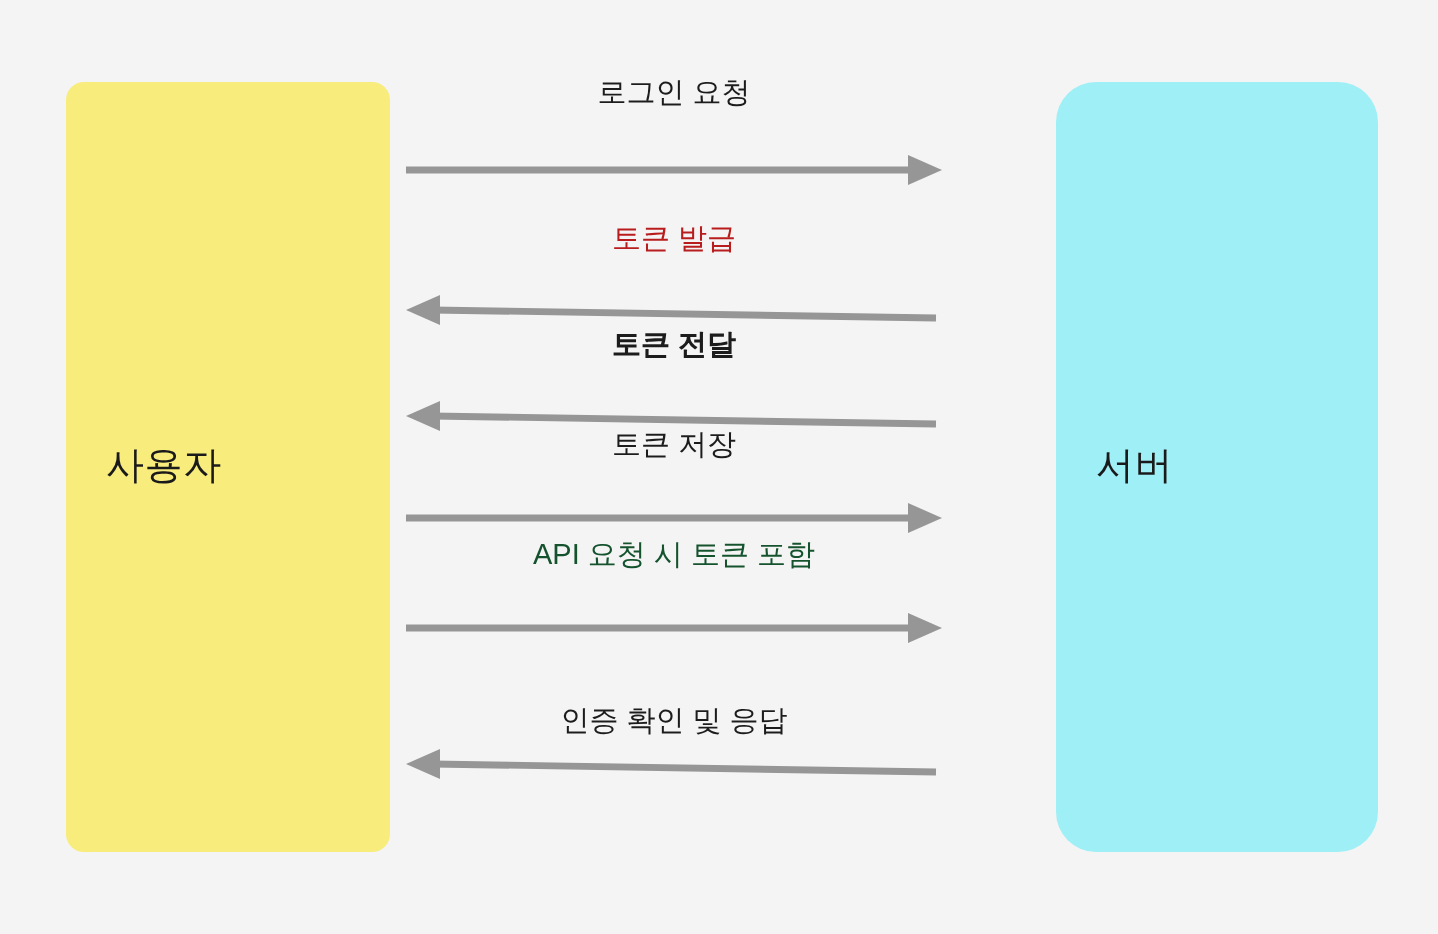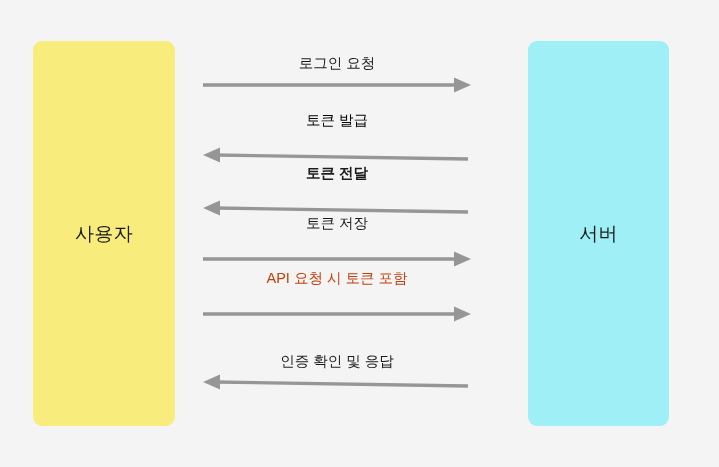--- a/index.html
+++ b/index.html
@@ -18,21 +18,21 @@
     position: relative;
     width: 719px;
     height: 467px;
     background: #f4f4f4;
   }
   .lifeline-box {
     position: absolute;
     border-radius: 9px;
     display: flex;
     align-items: center;
-    justify-content: center;
+    padding-left: 20px;
   }
   .lifeline-label {
     font-size: 19px;
     color: #1a1a1a;
     letter-spacing: 0.3px;
     line-height: 1;
     white-space: nowrap;
   }
   #actor-user-box {
     left: 33px;
@@ -40,20 +40,21 @@
     width: 142px;
     height: 385px;
     background: #f8ec7d;
   }
   #actor-server-box {
     left: 528px;
     top: 41px;
     width: 141px;
     height: 385px;
     background: #9eeff6;
+    border-radius: 20px;
   }
   .message-group {
     position: absolute;
     left: 196px;
     width: 282px;
   }
   .message-label {
     position: absolute;
     left: 0;
     width: 282px;
@@ -79,29 +80,29 @@
 
   <div class="lifeline-box" id="actor-user-box" style="background: rgb(248, 236, 125);">
     <span class="lifeline-label">사용자</span>
   </div>
 
   <div class="lifeline-box" id="actor-server-box" style="background: rgb(158, 239, 246);">
     <span class="lifeline-label">서버</span>
   </div>
 
   <div class="message-group" style="top:40px;">
-    <div class="message-label" style="top: 16px; color: rgb(28, 28, 28);">로그인 요청</div>
+    <div class="message-label" style="top: 0px; color: rgb(28, 28, 28);">로그인 요청</div>
     <svg class="message-arrow" style="top:32px;" viewBox="0 0 282 26">
       <line x1="7" y1="13" x2="262" y2="13" stroke="#969696" stroke-width="3.4"></line>
       <polygon points="258,5.5 275,13 258,20.5" fill="#969696"></polygon>
     </svg>
   </div>
 
   <div class="message-group" style="top:113px;">
-    <div class="message-label" style="top: 0px; color: #000000; text-align: center;">토큰 발급</div>
+    <div class="message-label" style="top: 0px; color: #b91c1c; text-align: center;">토큰 발급</div>
     <svg class="message-arrow" style="top:30px;" viewBox="0 0 282 26">
       <line x1="20" y1="12" x2="272" y2="16" stroke="#969696" stroke-width="3.4"></line>
       <polygon points="24,4.5 7,12 24,19.5" fill="#969696"></polygon>
     </svg>
   </div>
 
   <div class="message-group" style="top:166px;">
     <div class="message-label" style="top: 0px; color: rgb(28, 28, 28); font-weight: bold;">토큰 전달</div>
     <svg class="message-arrow" style="top:30px;" viewBox="0 0 282 26">
       <line x1="20" y1="12" x2="272" y2="16" stroke="#969696" stroke-width="3.4"></line>
@@ -111,21 +112,21 @@
 
   <div class="message-group" style="top:216px;">
     <div class="message-label" style="top: 0px; color: rgb(28, 28, 28);">토큰 저장</div>
     <svg class="message-arrow" style="top:30px;" viewBox="0 0 282 26">
       <line x1="7" y1="13" x2="262" y2="13" stroke="#969696" stroke-width="3.4"></line>
       <polygon points="258,5.5 275,13 258,20.5" fill="#969696"></polygon>
     </svg>
   </div>
 
   <div class="message-group" style="top:271px;">
-    <div class="message-label" style="top: 0px; color: #c2410c;">API 요청 시 토큰 포함</div>
+    <div class="message-label" style="top: 0px; color: #14532d;">API 요청 시 토큰 포함</div>
     <svg class="message-arrow" style="top:30px;" viewBox="0 0 282 26">
       <line x1="7" y1="13" x2="262" y2="13" stroke="#969696" stroke-width="3.4"></line>
       <polygon points="258,5.5 275,13 258,20.5" fill="#969696"></polygon>
     </svg>
   </div>
 
   <div class="message-group" style="top:340px;">
     <div class="message-label" style="top: 14px; color: rgb(28, 28, 28);">인증 확인 및 응답</div>
     <svg class="message-arrow" style="top:30px;" viewBox="0 0 282 26">
       <line x1="20" y1="12" x2="272" y2="16" stroke="#969696" stroke-width="3.4"></line>

